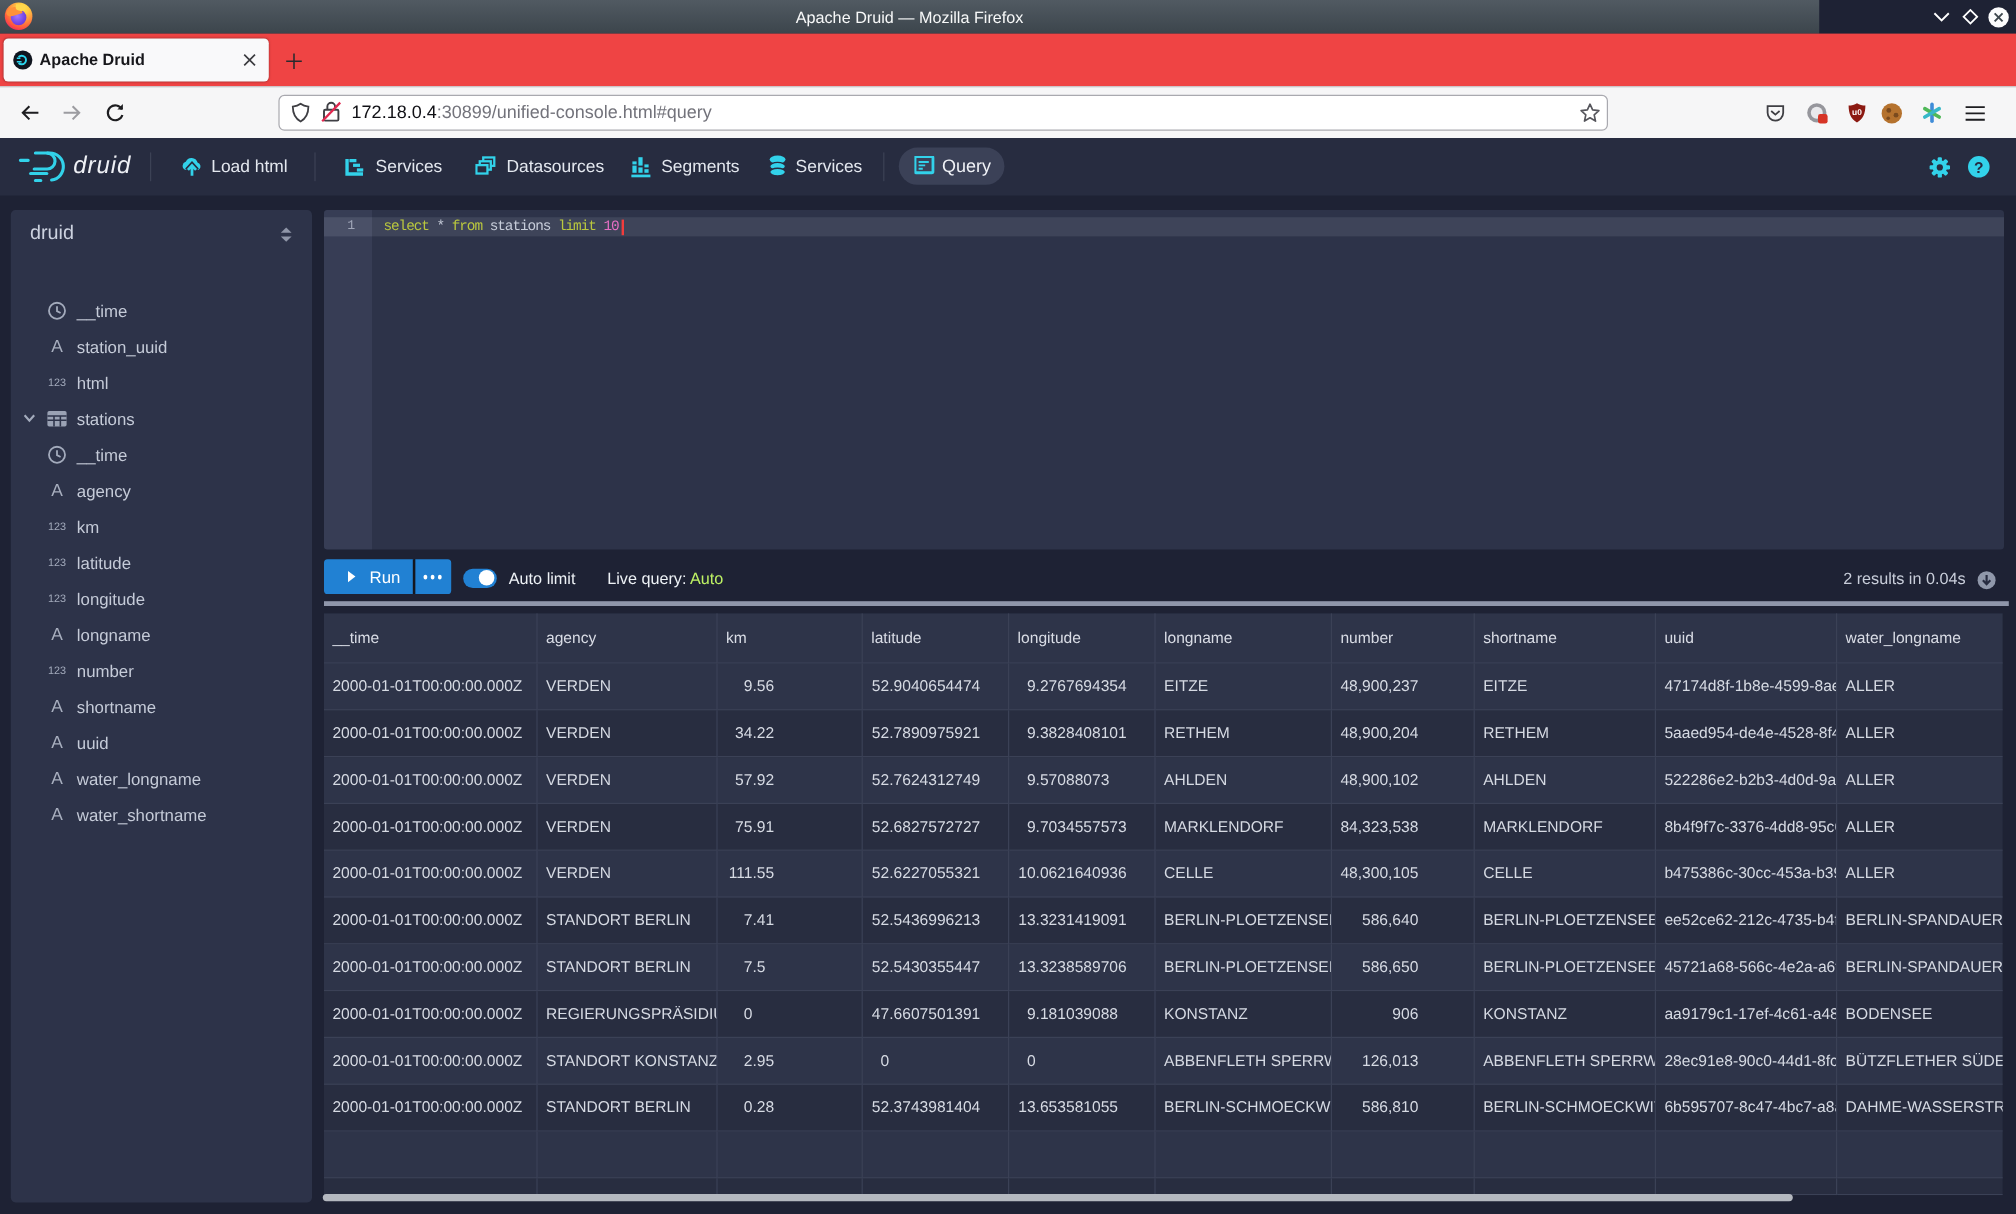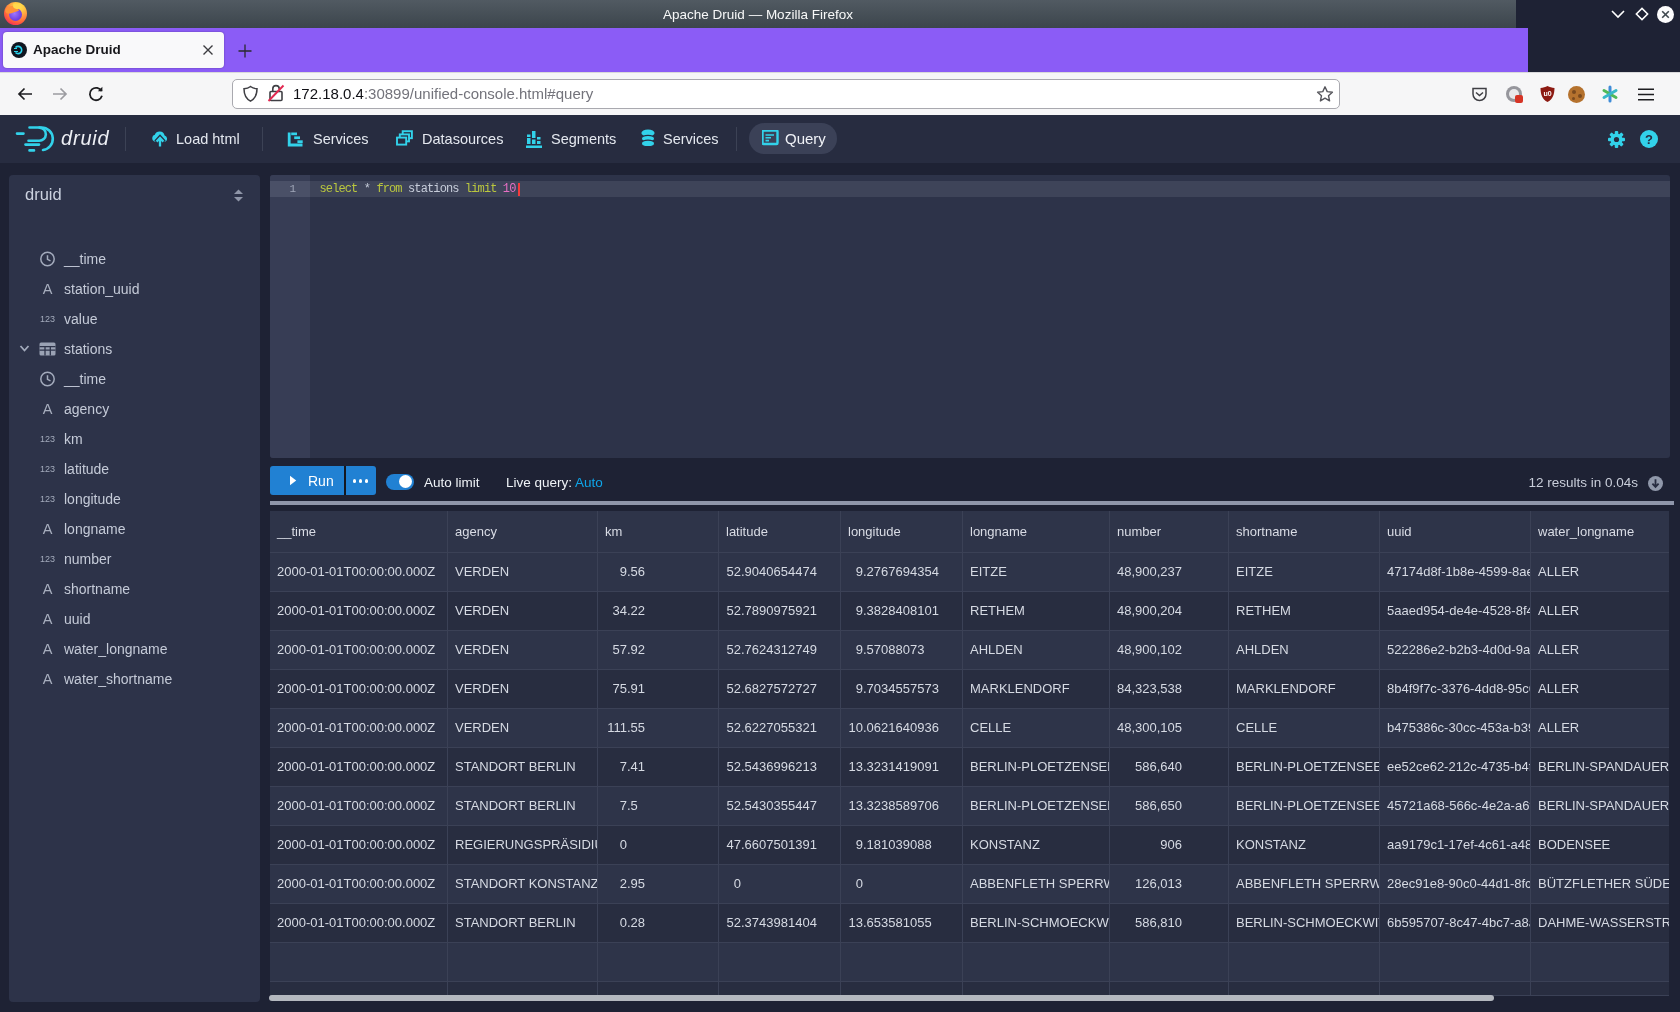--- a/index.html
+++ b/index.html
@@ -1,20 +1,20 @@
 <!DOCTYPE html>
 <html><head><meta charset="utf-8"><style>
 *{margin:0;padding:0;box-sizing:border-box}
 html,body{width:1680px;height:1012px;overflow:hidden}
 body{font-family:"Liberation Sans",sans-serif;background:#1e2234;position:relative}
 .abs{position:absolute}
 
 .titlebar{position:absolute;left:0;top:0;width:1516px;height:28px;background:linear-gradient(#515a62,#3c454c)}
 .titletxt{position:absolute;left:0;top:6.5px;width:100%;text-align:center;font-size:13.5px;color:#f7f8f8}
-.tabbar{position:absolute;left:0;top:28px;width:1528px;height:44px;background:#8b5cf6}
+.tabbar{position:absolute;left:0;top:28px;width:1680px;height:44px;background:#ef4444}
 .tab{position:absolute;left:3px;top:4px;width:221px;height:36px;background:#f9f9fa;border-radius:4px;box-shadow:0 0 2px rgba(0,0,0,.35)}
 .tabtitle{position:absolute;left:30px;top:10px;font-size:13.5px;font-weight:700;color:#17171b}
 .urlbar{position:absolute;left:0;top:72px;width:1680px;height:43px;background:#f6f6f7;border-top:1px solid #d9d9db}
 .urlfield{position:absolute;left:232px;top:6px;width:1108px;height:30px;background:#fff;border:1px solid #a9a9af;border-radius:5px}
 .urltxt{position:absolute;left:293px;top:12px;font-size:15px;color:#101015;white-space:pre}
 .urltxt span{color:#73737b}
 
 .nav{position:absolute;left:0;top:115px;width:1680px;height:48px;background:#272c40}
 .navlabel{position:absolute;top:16px;font-size:14.5px;color:#e4e8ef}
 .navsep{position:absolute;top:12px;width:1px;height:24px;background:#3c4255}
@@ -229,21 +229,21 @@
         <path d="M8.5 4.2 V8.3 L11.5 9.8" stroke="#a3abbc" stroke-width="1.5" fill="none"></path>
       </svg>
       <div class="lbl">__time</div>
     </div>
 <div class="trow" style="top:99px">
       <div class="aic">A</div>
       <div class="lbl">station_uuid</div>
     </div>
 <div class="trow" style="top:129px">
       <div class="nic">123</div>
-      <div class="lbl">value</div>
+      <div class="lbl">html</div>
     </div>
 <div class="trow" style="top:159px">
       <svg class="chev" width="11" height="9">
         <polyline points="1.5,2 5.5,6.5 9.5,2" stroke="#a3abbc" stroke-width="1.8" fill="none"></polyline>
       </svg>
       <svg class="ic" width="17" height="16">
         <g fill="#9aa2b4">
           <rect x="0.5" y="1.5" width="16" height="13" rx="1.5"></rect>
         </g>
         <g stroke="#2d3349" stroke-width="1.3">
@@ -319,22 +319,22 @@
 <div class="morebtn">
  <div class="abs" style="left:-1.5px;top:0;width:1.5px;height:29px;background:#14171f"></div>
  <div class="abs" style="left:7px;top:13.2px;width:3.4px;height:3.4px;border-radius:50%;background:#fff"></div>
  <div class="abs" style="left:13.3px;top:13.2px;width:3.4px;height:3.4px;border-radius:50%;background:#fff"></div>
  <div class="abs" style="left:19.6px;top:13.2px;width:3.4px;height:3.4px;border-radius:50%;background:#fff"></div>
 </div>
 <div class="toggle">
     <div class="knob"></div>
   </div>
 <div class="rblabel" style="left:424px">Auto limit</div>
-<div class="rblabel" style="left:506px">Live query: <span style="color:#0ea5e9">Auto</span></div>
-<div class="rblabel" style="left:1448px;width:190px;text-align:right;font-size:13.5px;color:#c9ceda">12 results in 0.04s</div>
+<div class="rblabel" style="left:506px">Live query: <span style="color:#bef264">Auto</span></div>
+<div class="rblabel" style="left:1448px;width:190px;text-align:right;font-size:13.5px;color:#c9ceda">2 results in 0.04s</div>
 <div class="abs" style="left:1647.5px;top:475.5px;width:15px;height:15px;border-radius:50%;background:#9098aa">
  <svg width="15" height="15">
       <path d="M7.5 3.2 V10.5 M4.4 7.6 L7.5 10.9 L10.6 7.6" stroke="#272c40" stroke-width="1.8" fill="none"></path>
     </svg>
 </div>
 <div class="divider"></div>
 
 <div class="rtable">
 <div class="hrow">
       <div class="c c1">__time</div>

